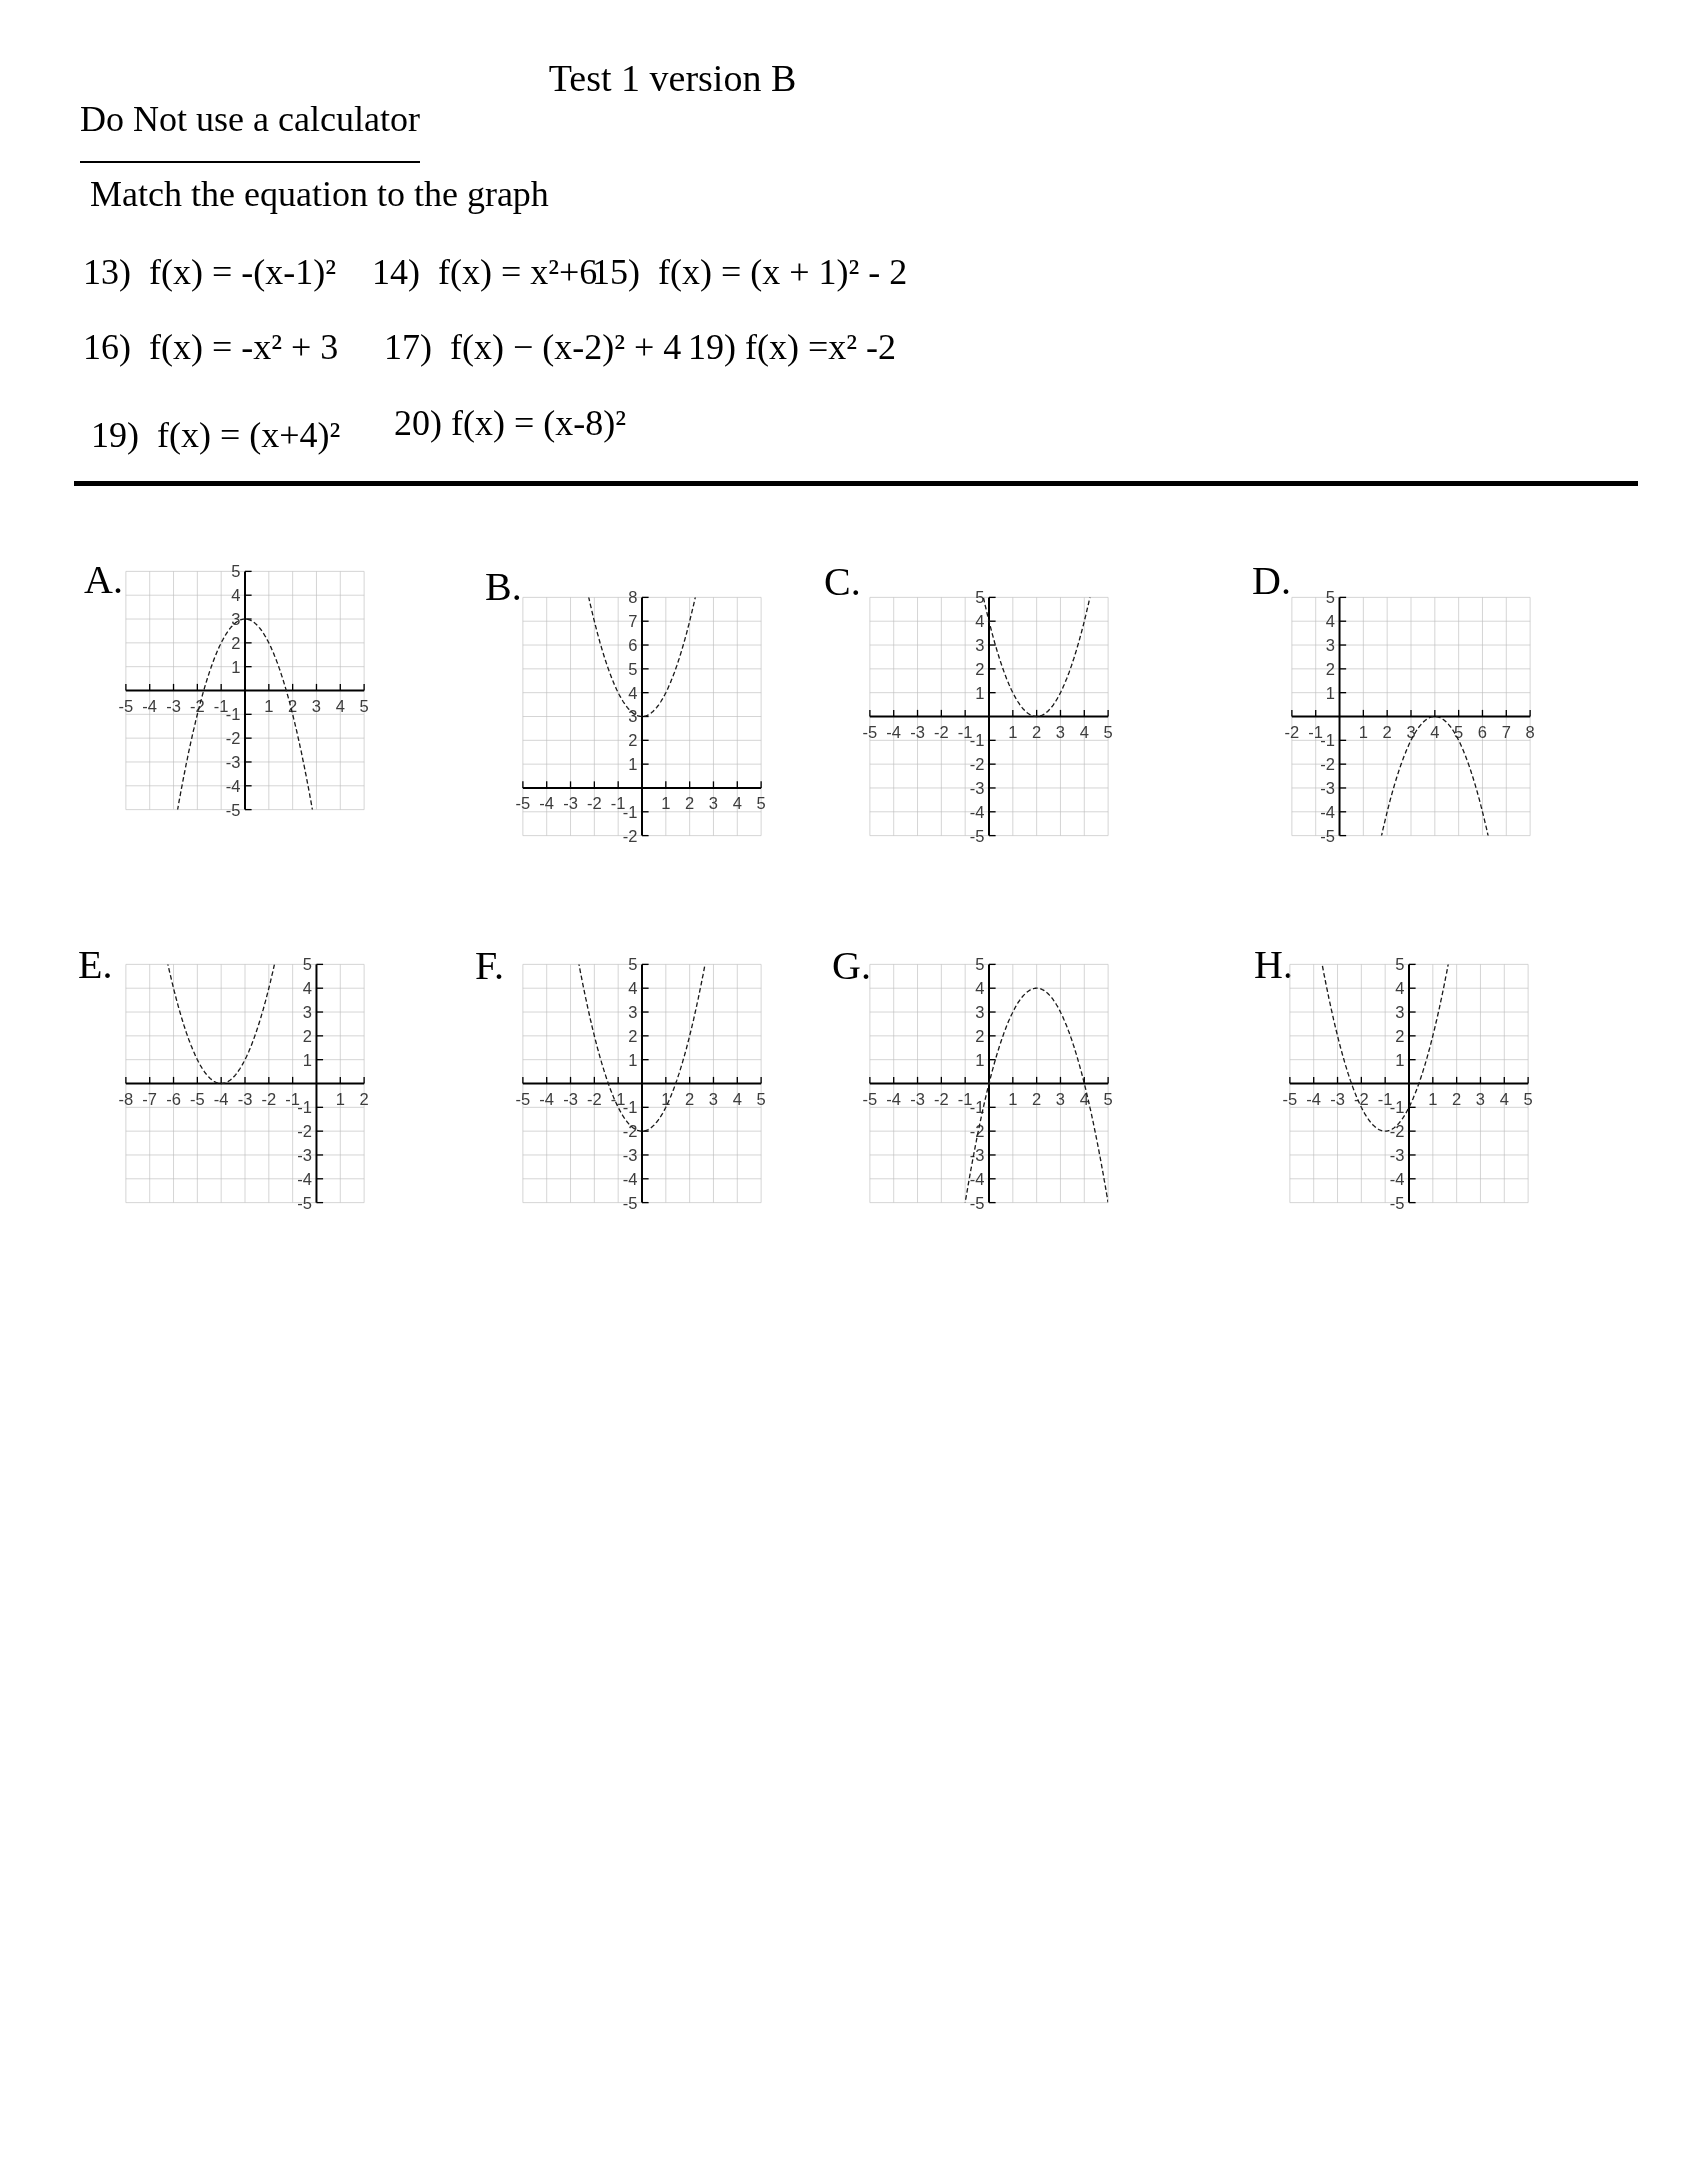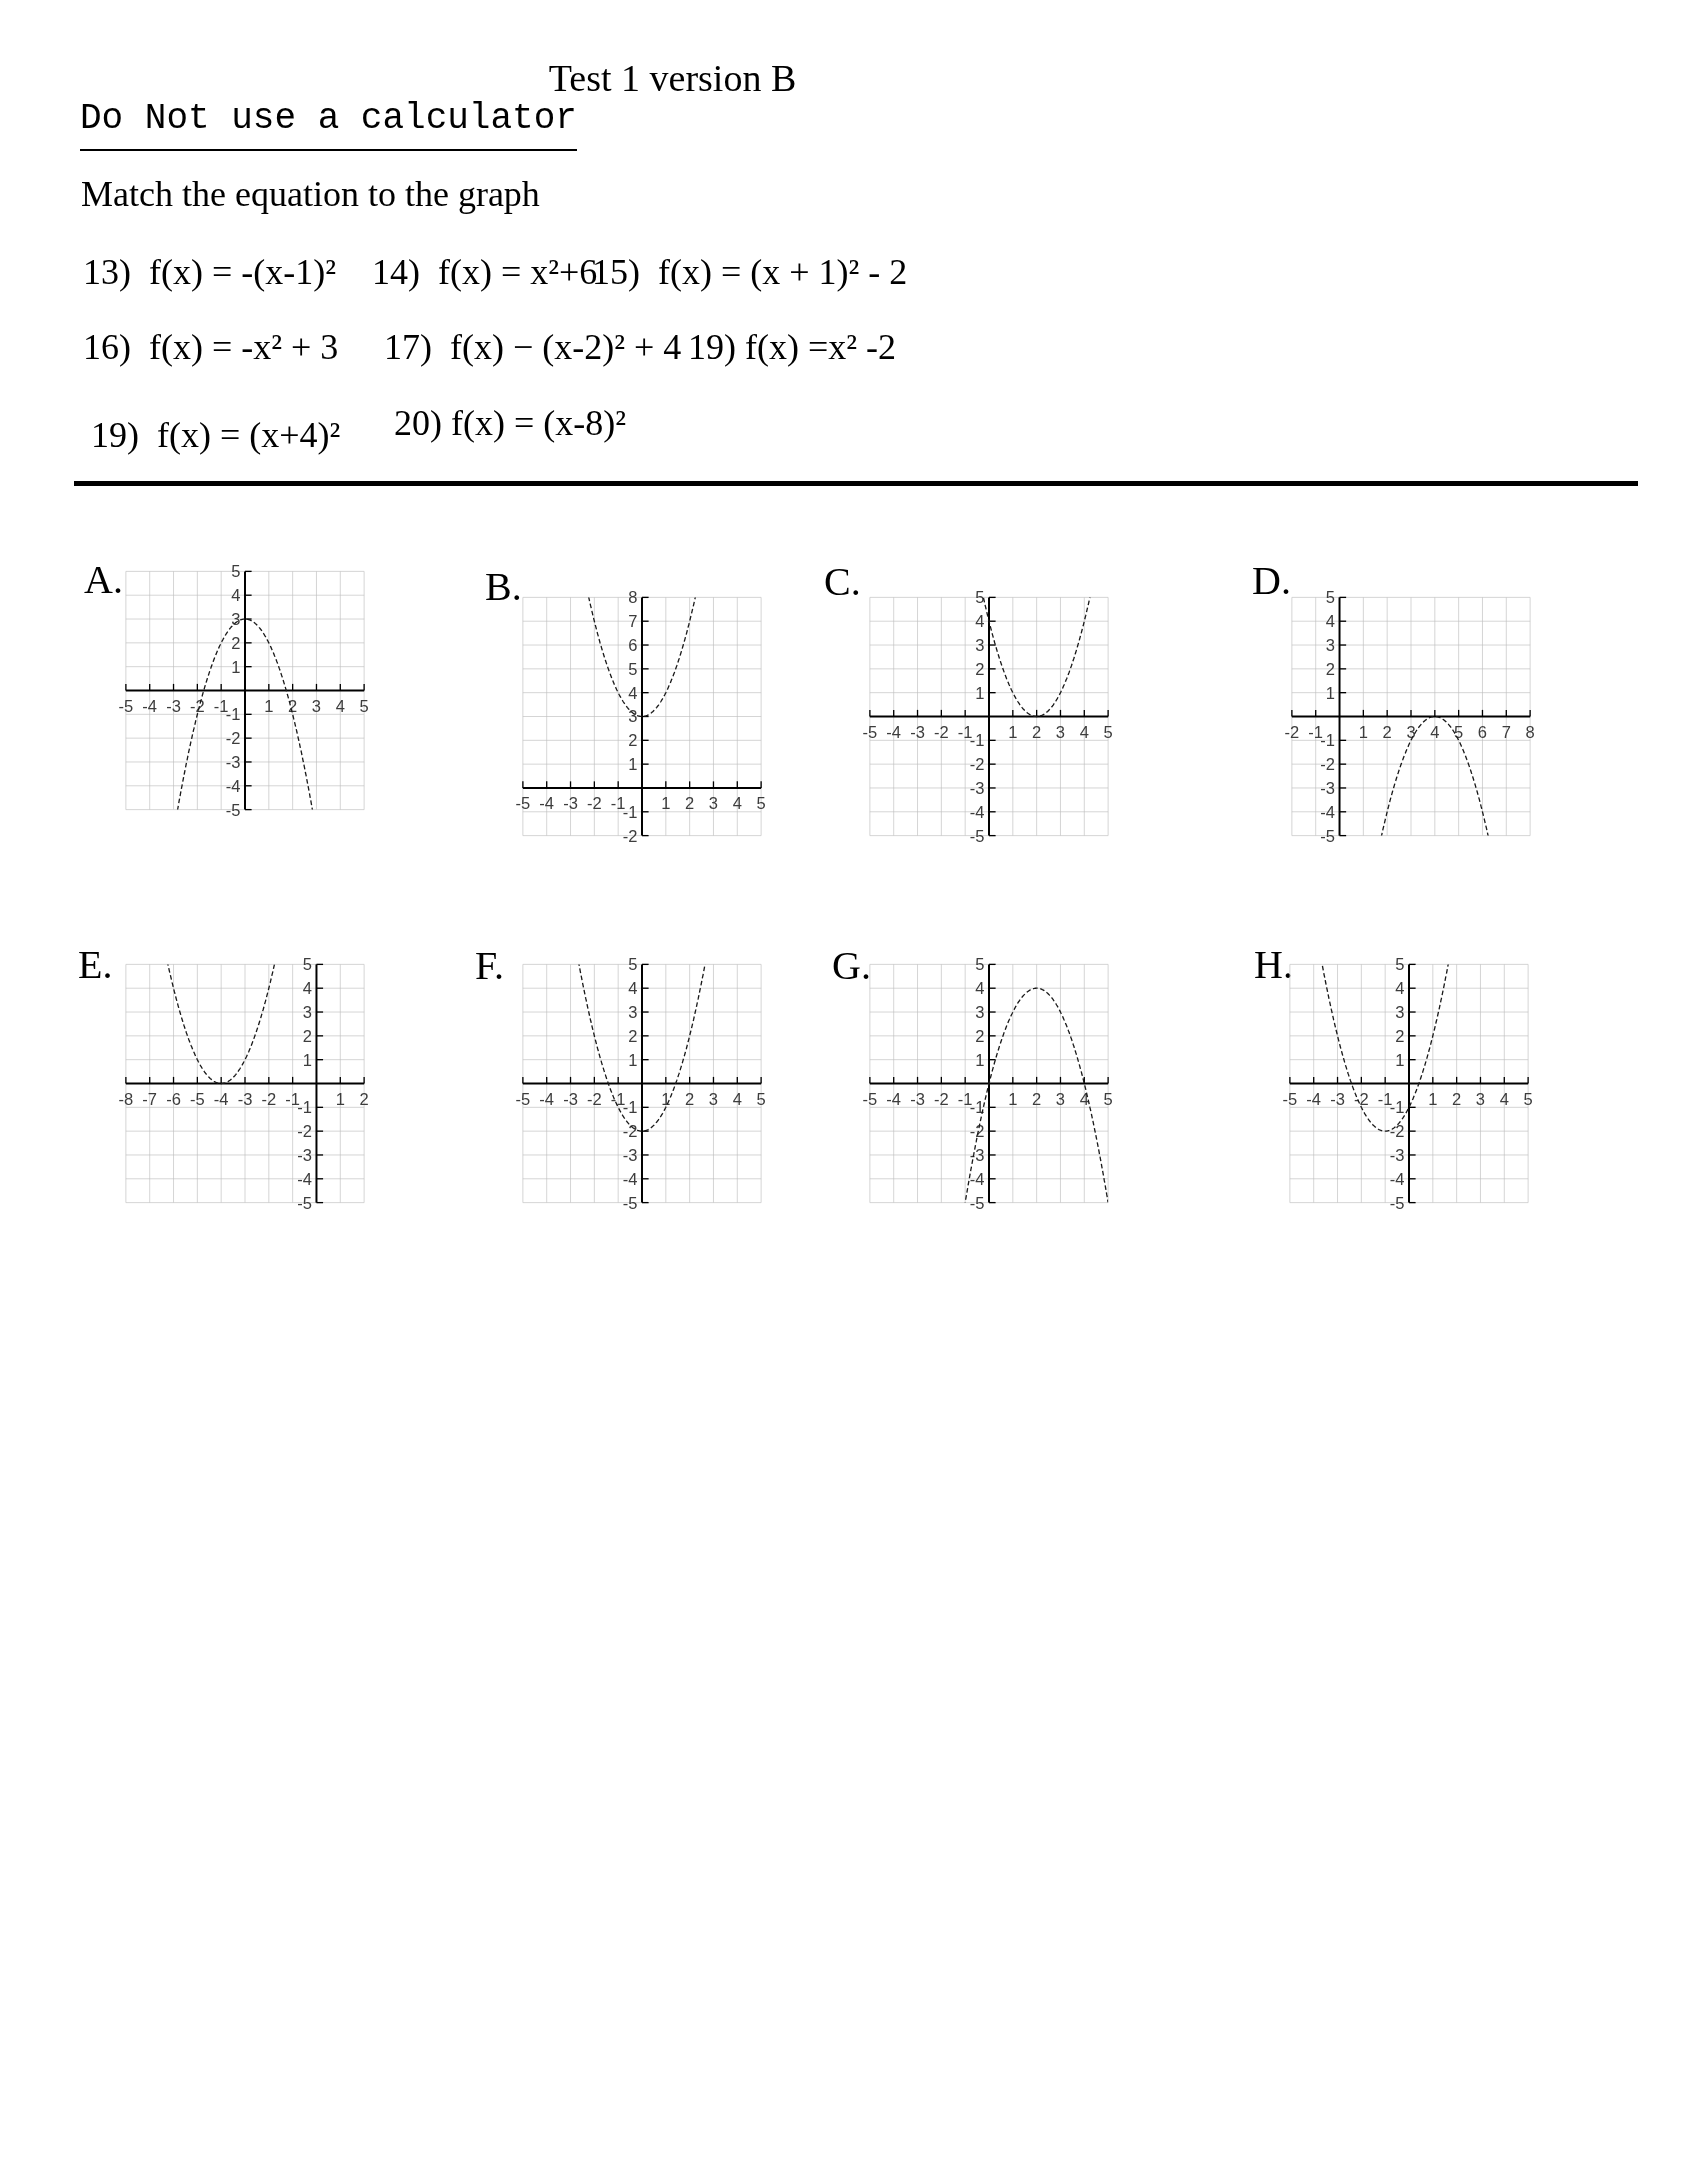--- a/index.html
+++ b/index.html
@@ -1,22 +1,22 @@
 <!DOCTYPE html>
 <html style="font-size:10.6px"><head>
 <meta charset="utf-8">
 <style>
   html,body{margin:0;padding:0;}
   body{
     width:1687px;height:2183px;position:relative;background:#ffffff;color:#000;
     font-family:"Liberation Serif", serif;
   }
   .title{position:absolute;left:0;top:56px;width:1345px;text-align:center;font-size:38px;}
-  .donot{position:absolute;left:80px;top:98px;font-size:36px;padding-bottom:10px;border-bottom:2.6px solid #000;font-family:Liberation Mono, monospace;}
-  .match{position:absolute;left:81px;top:173px;font-size:36px;}
+  .donot{position:absolute;left:80px;top:98px;font-size:36px;padding-bottom:21px;border-bottom:2.6px solid #000;}
+  .match{position:absolute;left:90px;top:173px;font-size:36px;}
   .eq{position:absolute;font-size:36px;white-space:pre;}
   .eq13{left:83px;top:251px}
   .eq14{left:372px;top:251px}
   .eq15{left:592px;top:251px}
   .eq16{left:83px;top:326px}
   .eq17{left:384px;top:326px}
   .eq18{left:688px;top:326px}
   .eq19{left:91px;top:414px}
   .eq20{left:394px;top:402px}
   .rule{position:absolute;left:74px;top:481px;width:1564px;height:5.3px;background:#000;}

